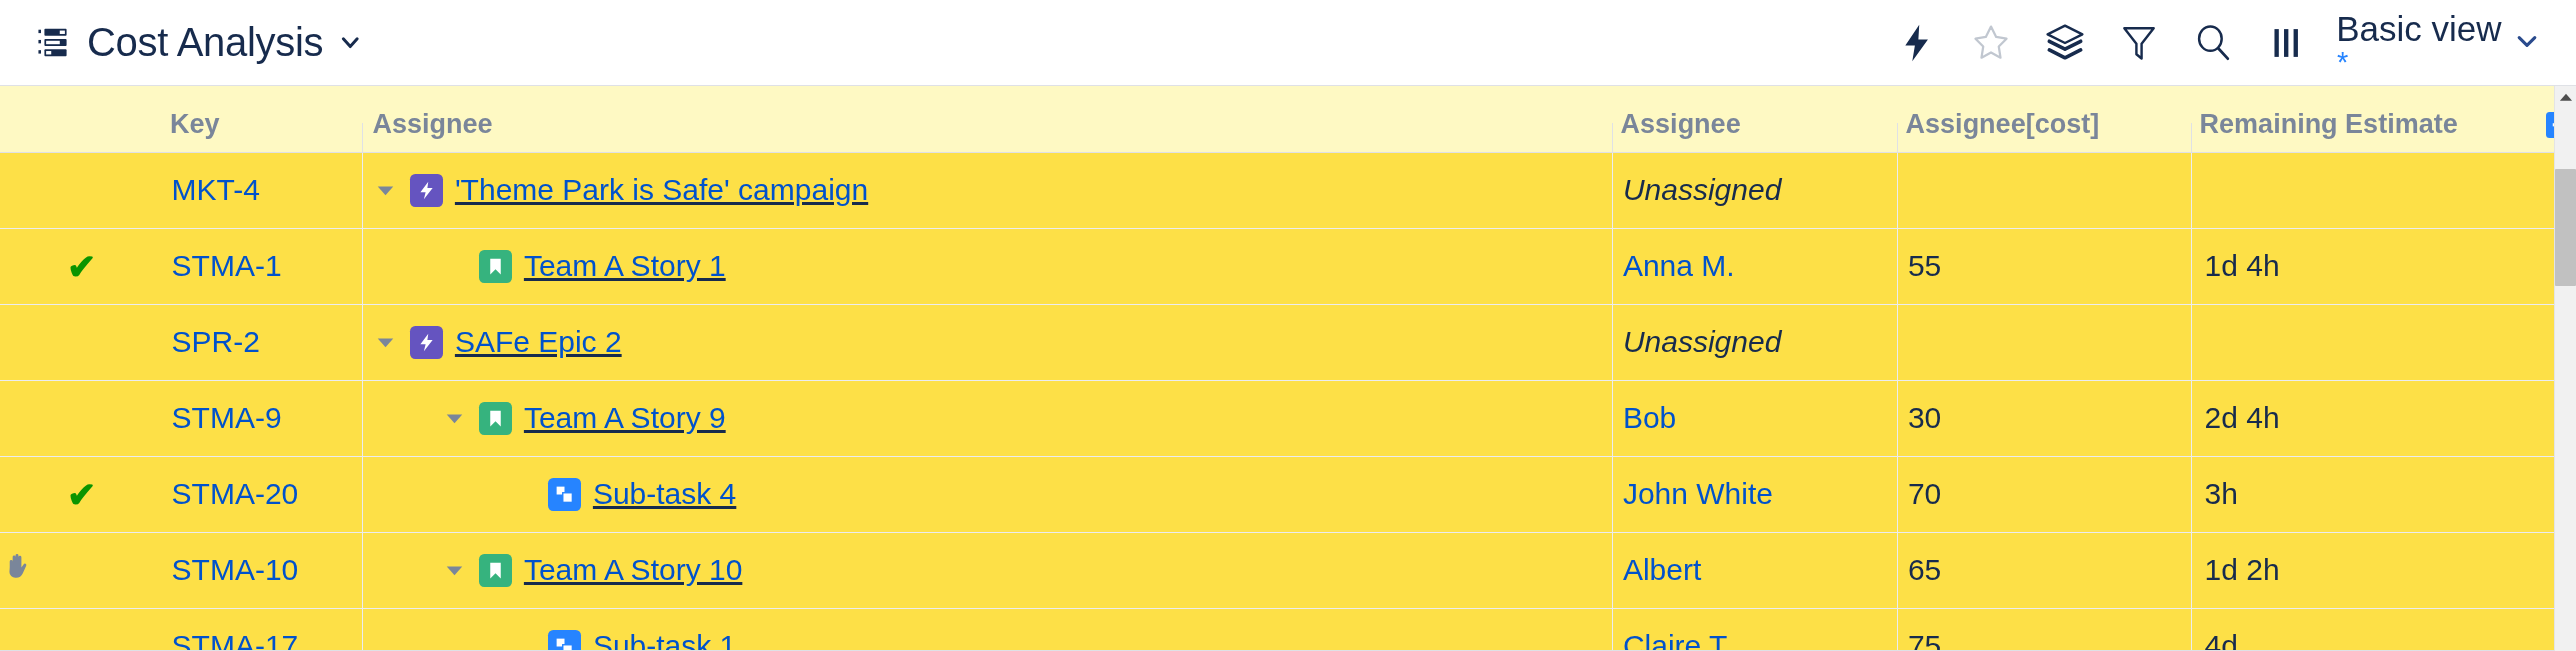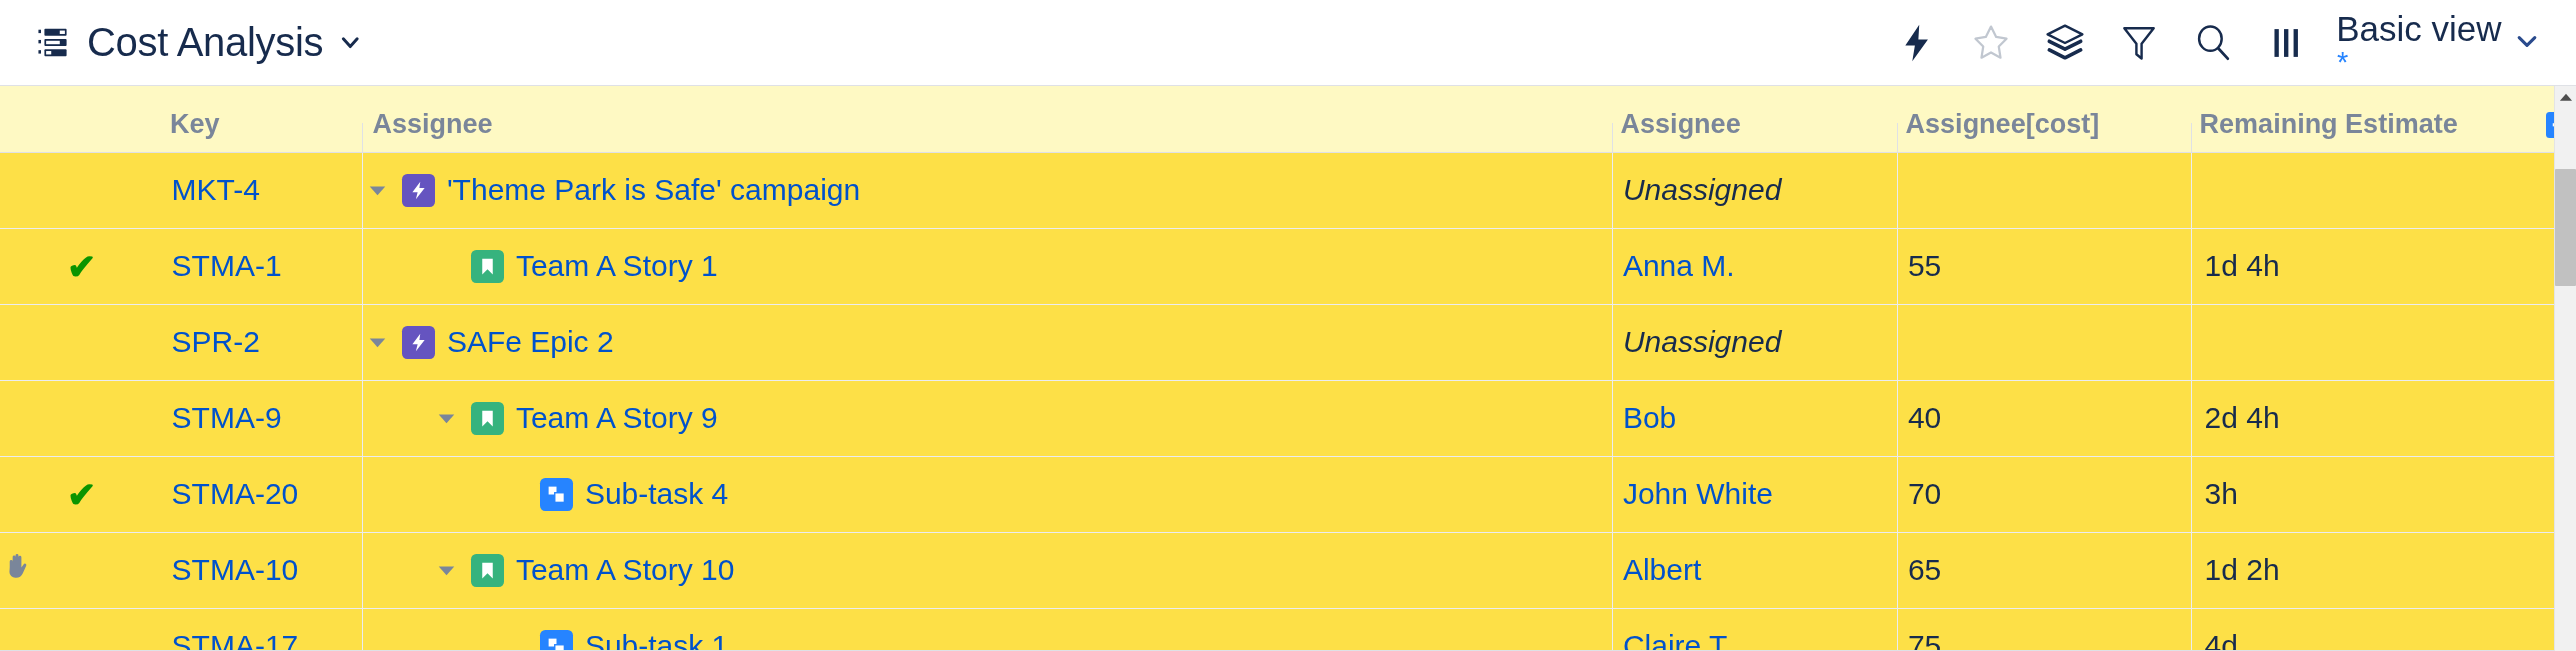--- a/index.html
+++ b/index.html
@@ -203,22 +203,23 @@
   .key-link {
     color: #0052CC;
     font-size: 30px;
     text-decoration: none;
     cursor: pointer;
     white-space: nowrap;
   }
 
   
   .cell-sum {
-    padding-left: 0;
+    padding-left: 8px;
     border-left: 0.9px solid #EBECF0;
+    text-decoration: underline;
   }
 
   .sum-inner {
     display: flex;
     align-items: center;
     height: 75px;
     white-space: nowrap;
   }
 
   .indent { flex: 0 0 auto; }
@@ -527,21 +528,21 @@
                 </span>
                 <span class="type-icon icon-story">
                   <svg width="21" height="21" viewBox="0 0 24 24">
                     <path d="M6 3 L18 3 L18 21 L12 15 L6 21 Z" fill="#ffffff"></path>
                   </svg>
                 </span>
                 <a class="sum-link">Team A Story 9</a>
               </div>
             </td>
             <td class="cell-asg"><a class="asg-link">Bob</a></td>
-            <td class="cell-cost"><span class="num-val">40</span></td>
+            <td class="cell-cost"><span class="num-val">30</span></td>
             <td class="cell-rem"><span class="est-val">2d 4h</span></td>
             <td></td>
           </tr>
           <tr>
             <td class="cell-flag">
               <span class="check">✔</span>
             </td>
             <td class="cell-key"><a class="key-link">STMA-20</a></td>
             <td class="cell-sum">
               <div class="sum-inner">

